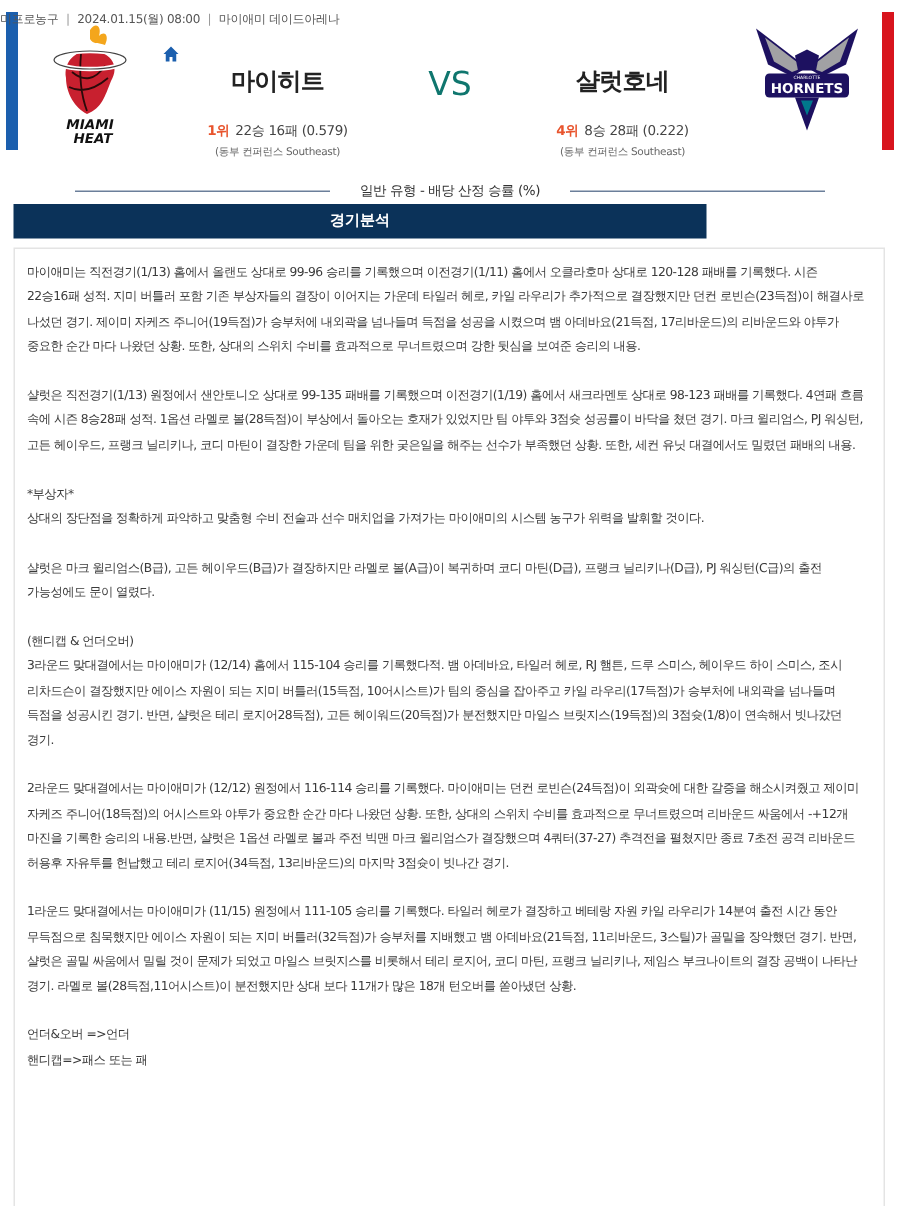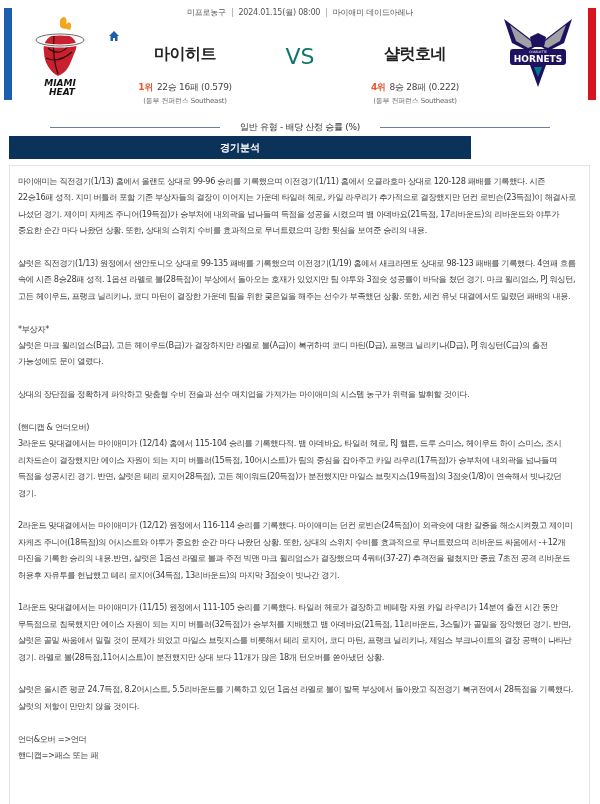--- a/index.html
+++ b/index.html
@@ -3,21 +3,21 @@
 <meta charset="utf-8">
 <style>
   * { box-sizing: border-box; margin: 0; padding: 0; }
   html, body { width: 600px; height: 804px; background: #ffffff; overflow: hidden; }
   body { font-family: "DejaVu Sans", "Liberation Sans", sans-serif; color: #333; position: relative; }
 
   .match-header { position: relative; width: 600px; height: 130px; }
   .side-bar-left { position: absolute; left: 4px; top: 8px; width: 8px; height: 92px; background: #1b5fae; }
   .side-bar-right { position: absolute; right: 4px; top: 8px; width: 8px; height: 92px; background: #d8141d; }
 
-  .meta-line { position: absolute; top: 7px; left: 0; width: 600px; text-align: center; font-size: 8px; color: #555; letter-spacing: -0.2px; }
+  .meta-line { position: absolute; top: 7px; left: 0; width: 600px; text-align: left; font-size: 8px; color: #555; letter-spacing: -0.2px; }
   .meta-line .sep { color: #999; margin: 0 5px; }
 
   .logo-left { position: absolute; left: 30px; top: 14px; width: 60px; height: 82px; }
   .logo-right { position: absolute; left: 498px; top: 15px; width: 80px; height: 75px; }
 
   .home-icon { position: absolute; left: 108px; top: 30px; width: 12px; height: 12px; cursor: pointer; }
 
   .team { position: absolute; top: 44px; text-align: center; }
   .team-left { left: 115px; width: 140px; }
   .team-right { left: 345px; width: 140px; }
@@ -98,22 +98,21 @@
     <div class="line r"></div>
   </div>
 </div>
 
 <div class="analysis-title">경기분석</div>
 
 <div class="analysis-box">
   <p class="para">마이애미는 직전경기(1/13) 홈에서 올랜도 상대로 99-96 승리를 기록했으며 이전경기(1/11) 홈에서 오클라호마 상대로 120-128 패배를 기록했다. 시즌 22승16패 성적. 지미 버틀러 포함 기존 부상자들의 결장이 이어지는 가운데 타일러 헤로, 카일 라우리가 추가적으로 결장했지만 던컨 로빈슨(23득점)이 해결사로 나섰던 경기. 제이미 자케즈 주니어(19득점)가 승부처에 내외곽을 넘나들며 득점을 성공을 시켰으며 뱀 아데바요(21득점, 17리바운드)의 리바운드와 야투가 중요한 순간 마다 나왔던 상황. 또한, 상대의 스위치 수비를 효과적으로 무너트렸으며 강한 뒷심을 보여준 승리의 내용.</p>
   <p class="para">샬럿은 직전경기(1/13) 원정에서 샌안토니오 상대로 99-135 패배를 기록했으며 이전경기(1/19) 홈에서 새크라멘토 상대로 98-123 패배를 기록했다. 4연패 흐름 속에 시즌 8승28패 성적. 1옵션 라멜로 볼(28득점)이 부상에서 돌아오는 호재가 있었지만 팀 야투와 3점슛 성공률이 바닥을 쳤던 경기. 마크 윌리엄스, PJ 워싱턴, 고든 헤이우드, 프랭크 닐리키나, 코디 마틴이 결장한 가운데 팀을 위한 궂은일을 해주는 선수가 부족했던 상황. 또한, 세컨 유닛 대결에서도 밀렸던 패배의 내용.</p>
   <p class="para tight">*부상자*</p>
+  <p class="para">상대의 장단점을 정확하게 파악하고 맞춤형 수비 전술과 선수 매치업을 가져가는 마이애미의 시스템 농구가 위력을 발휘할 것이다.</p>
   <p class="para">샬럿은 마크 윌리엄스(B급), 고든 헤이우드(B급)가 결장하지만 라멜로 볼(A급)이 복귀하며 코디 마틴(D급), 프랭크 닐리키나(D급), PJ 워싱턴(C급)의 출전 가능성에도 문이 열렸다.</p>
-  <p class="para">상대의 장단점을 정확하게 파악하고 맞춤형 수비 전술과 선수 매치업을 가져가는 마이애미의 시스템 농구가 위력을 발휘할 것이다.</p>
   <p class="para tight">(핸디캡 &amp; 언더오버)</p>
   <p class="para">3라운드 맞대결에서는 마이애미가 (12/14) 홈에서 115-104 승리를 기록했다적. 뱀 아데바요, 타일러 헤로, RJ 햄튼, 드루 스미스, 헤이우드 하이 스미스, 조시 리차드슨이 결장했지만 에이스 자원이 되는 지미 버틀러(15득점, 10어시스트)가 팀의 중심을 잡아주고 카일 라우리(17득점)가 승부처에 내외곽을 넘나들며 득점을 성공시킨 경기. 반면, 샬럿은 테리 로지어28득점), 고든 헤이워드(20득점)가 분전했지만 마일스 브릿지스(19득점)의 3점슛(1/8)이 연속해서 빗나갔던 경기.</p>
   <p class="para">2라운드 맞대결에서는 마이애미가 (12/12) 원정에서 116-114 승리를 기록했다. 마이애미는 던컨 로빈슨(24득점)이 외곽슛에 대한 갈증을 해소시켜줬고 제이미 자케즈 주니어(18득점)의 어시스트와 야투가 중요한 순간 마다 나왔던 상황. 또한, 상대의 스위치 수비를 효과적으로 무너트렸으며 리바운드 싸움에서 -+12개 마진을 기록한 승리의 내용.반면, 샬럿은 1옵션 라멜로 볼과 주전 빅맨 마크 윌리엄스가 결장했으며 4쿼터(37-27) 추격전을 펼쳤지만 종료 7초전 공격 리바운드 허용후 자유투를 헌납했고 테리 로지어(34득점, 13리바운드)의 마지막 3점슛이 빗나간 경기.</p>
   <p class="para">1라운드 맞대결에서는 마이애미가 (11/15) 원정에서 111-105 승리를 기록했다. 타일러 헤로가 결장하고 베테랑 자원 카일 라우리가 14분여 출전 시간 동안 무득점으로 침묵했지만 에이스 자원이 되는 지미 버틀러(32득점)가 승부처를 지배했고 뱀 아데바요(21득점, 11리바운드, 3스틸)가 골밑을 장악했던 경기. 반면, 샬럿은 골밑 싸움에서 밀릴 것이 문제가 되었고 마일스 브릿지스를 비롯해서 테리 로지어, 코디 마틴, 프랭크 닐리키나, 제임스 부크나이트의 결장 공백이 나타난 경기. 라멜로 볼(28득점,11어시스트)이 분전했지만 상대 보다 11개가 많은 18개 턴오버를 쏟아냈던 상황.</p>
-  <p class="para">샬럿은 올시즌 평균 24.7득점, 8.2어시스트, 5.5리바운드를 기록하고 있던 1옵션 라멜로 볼이 발목 부상에서 돌아왔고 직전경기 복귀전에서 28득점을 기록했다. 샬럿의 저항이 만만치 않을 것이다.</p>
   <p class="para tight">언더&amp;오버 =&gt;언더</p>
   <p class="para tight">핸디캡=&gt;패스 또는 패</p>
 </div>
 
 </body></html>

